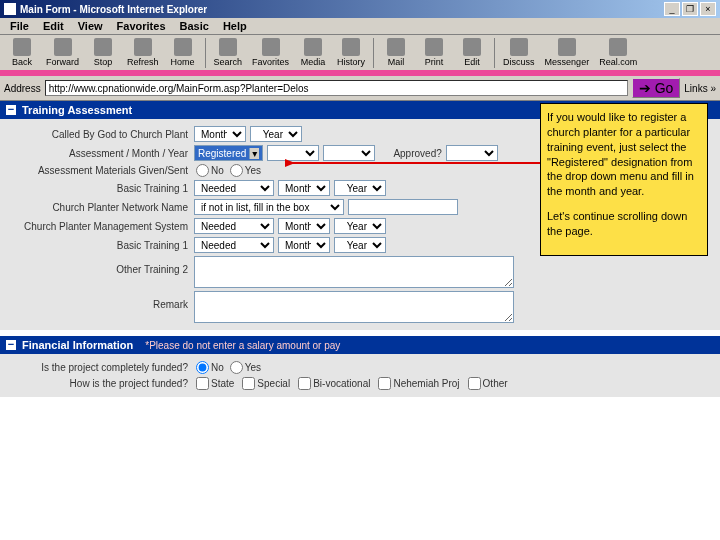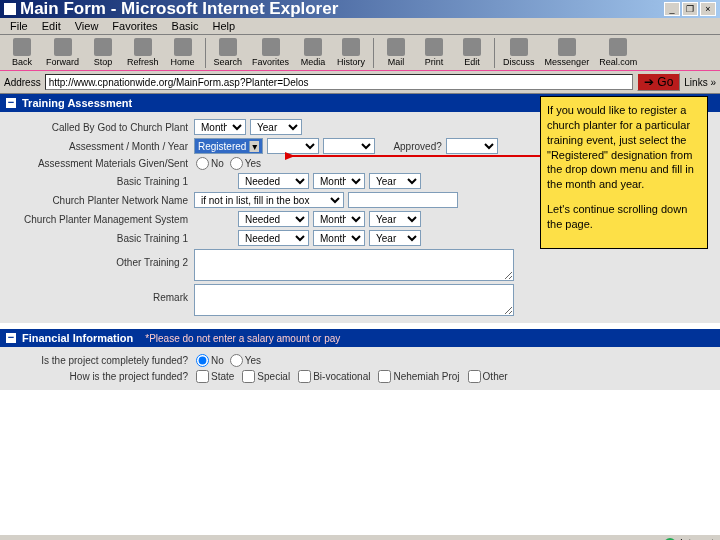--- a/index.html
+++ b/index.html
@@ -1,39 +1,39 @@
 <!DOCTYPE html>
 <html><head>
 <meta charset="utf-8">
 <style>
 * { box-sizing: border-box; margin: 0; padding: 0; font-family: Tahoma, Arial, sans-serif; }
 body { background: #d4d0c8; width: 720px; height: 540px; overflow: hidden; font-size: 10px; }
 .titlebar { background: linear-gradient(to right, #0a246a, #a6caf0); color: #fff; display: flex; align-items: center; padding: 2px 4px; height: 18px; }
 .titlebar .ie-icon { width: 12px; height: 12px; background: #fff; margin-right: 4px; display: inline-block; }
-.titlebar .title { flex: 1; font-weight: bold; font-size: 17px; }
+.titlebar .title { flex: 1; font-weight: bold; font-size: 10px; }
 .win-btns { display: flex; gap: 2px; }
 .win-btn { width: 16px; height: 14px; background: #d4d0c8; border: 1px solid #fff; font-size: 9px; text-align: center; line-height: 12px; color: #000; }
-.menubar { background: #d4d0c8; display: flex; gap: 2px; padding: 1px 4px; font-size: 11px; border-bottom: 1px solid #808080; }
+.menubar { background: #d4d0c8; display: flex; gap: 2px; padding: 1px 4px; font-size: 11px; border-bottom: 1px solid #808080; font-weight: bold; }
 .menubar span { padding: 1px 6px; }
-.toolbar { background: #d4d0c8; display: flex; align-items: center; padding: 2px 4px; border-bottom: 1px solid #ec4899; gap: 2px; }
+.toolbar { background: #d4d0c8; display: flex; align-items: center; padding: 2px 4px; border-bottom: 6px solid #ec4899; gap: 2px; }
 .tool-btn { display: flex; flex-direction: column; align-items: center; font-size: 9px; padding: 1px 4px; min-width: 36px; }
 .tool-icon { width: 18px; height: 18px; background: #888; border-radius: 2px; margin-bottom: 1px; }
 .tool-sep { width: 1px; height: 30px; background: #808080; margin: 0 2px; }
 .addrbar { background: #d4d0c8; display: flex; align-items: center; padding: 2px 4px; gap: 4px; font-size: 10px; border-bottom: 1px solid #808080; }
 .addrbar input { flex: 1; height: 16px; border: 1px inset #808080; padding: 0 3px; font-size: 10px; }
-.go-btn { padding: 1px 6px; border: 1px outset #d4d0c8; background: #b91c1c; font-size: 12px; }
+.go-btn { padding: 1px 6px; border: 1px outset #d4d0c8; background: #a21caf; font-size: 14px; }
 .content { position: relative; background: #fff; height: 440px; overflow: hidden; }
 .section-header { background: #003399; color: #fff; font-weight: bold; padding: 3px 6px; font-size: 11px; display: flex; align-items: center; }
 .minus { width: 10px; height: 10px; background: #fff; color: #003399; text-align: center; line-height: 9px; margin-right: 6px; font-weight: bold; }
 .form-area { background: #e5e5e5; padding: 4px; }
 .row { display: flex; align-items: center; margin: 3px 0; font-size: 10px; color: #333; }
 .row-label { width: 190px; text-align: right; padding-right: 6px; }
 .sel { border: 1px solid #7f9db9; height: 16px; background: #fff; font-size: 10px; padding: 0 2px; }
-.sel-sm { width: 52px; }
-.sel-md { width: 71px; margin-left: 44px; }
+.sel-sm { width: 52px; text-align: right; }
+.sel-md { width: 80px; }
 .sel-lg { width: 150px; }
 .txt { border: 1px solid #7f9db9; height: 16px; font-size: 10px; padding: 0 2px; }
 .txtarea { border: 1px solid #7f9db9; width: 320px; height: 32px; font-size: 10px; }
 .radio, .chk { margin: 0 2px; vertical-align: middle; }
 .approved-label { margin-left: 18px; }
 .selected-box { border: 1px solid #7f9db9; background: #316ac5; color: #fff; padding: 0 3px; height: 16px; display: inline-flex; align-items: center; font-size: 10px; }
 .sel-arrow { background: #d4d0c8; border-left: 1px solid #7f9db9; padding: 0 2px; margin-left: 3px; color: #000; }
 .callout { position: absolute; right: 12px; top: 2px; width: 168px; background: #fde047; border: 1px solid #000; padding: 6px; font-family: Verdana, Arial; font-size: 11px; line-height: 1.35; z-index: 10; }
 .callout p { margin-bottom: 10px; }
 .arrow-svg { position: absolute; top: 58px; left: 285px; z-index: 9; pointer-events: none; }

